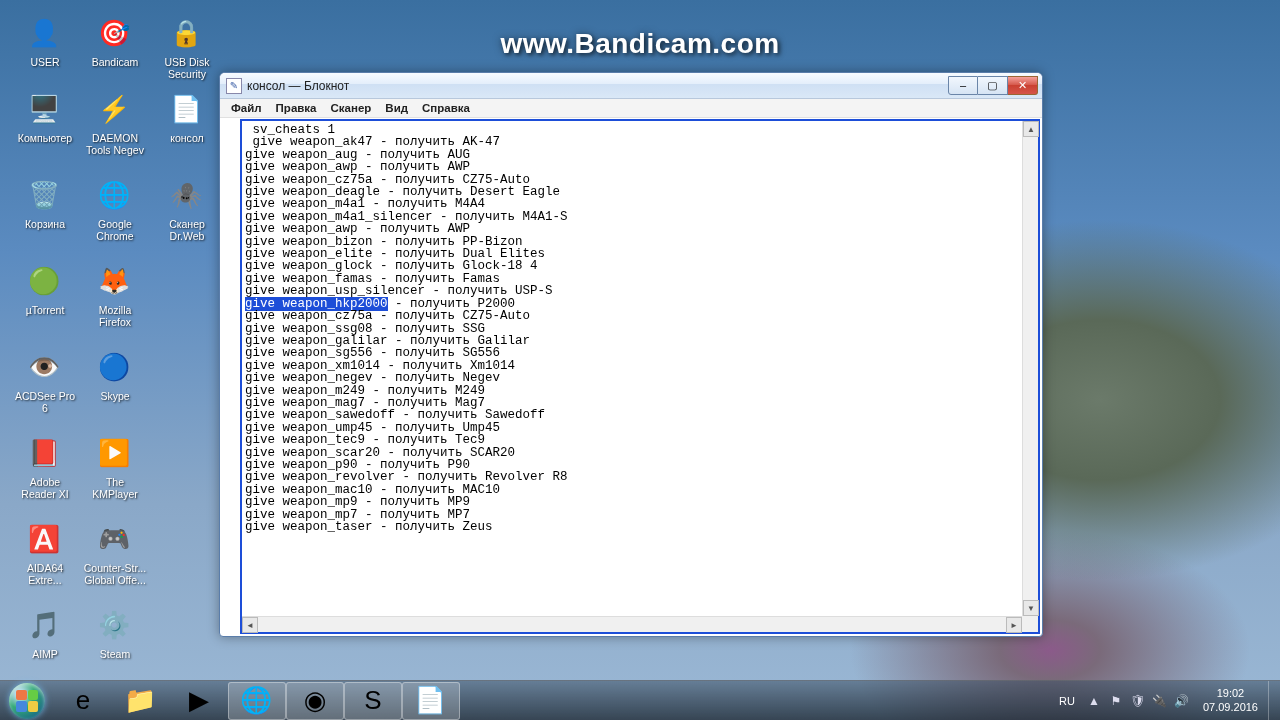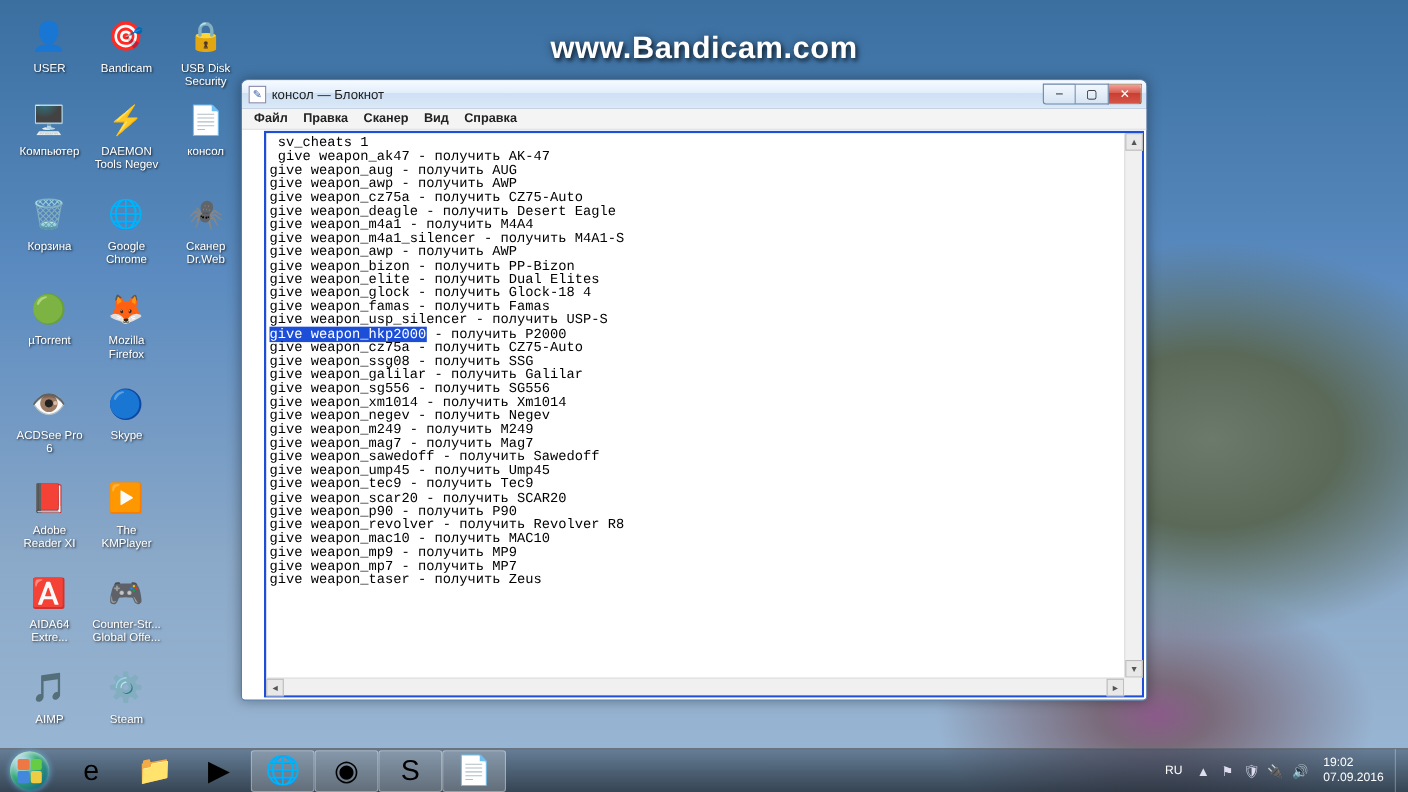--- a/index.html
+++ b/index.html
@@ -87,21 +87,21 @@
   .orb span:nth-child(2){background:#6c4;}
   .orb span:nth-child(3){background:#48d;}
   .orb span:nth-child(4){background:#ec4;}
   .tbicons { display: flex; align-items: center; height: 100%; }
   .tbi { width: 58px; height: 38px; display: flex; align-items: center; justify-content: center; cursor: pointer; border-radius: 3px; }
   .tbi.active { background: rgba(255,255,255,0.22); box-shadow: inset 0 0 0 1px rgba(255,255,255,0.35); }
   .tbi svg, .tbi .emj { width: 30px; height: 30px; font-size: 26px; display:flex; align-items:center; justify-content:center;}
   .tray { margin-left: auto; display: flex; align-items: center; height: 100%; color: #fff; font-size: 11px; }
   .tray .lang { padding: 0 8px; cursor: pointer; }
   .tray .tic { width: 18px; height: 18px; margin: 0 2px; display:flex;align-items:center;justify-content:center; font-size: 12px; cursor:pointer; color:#dde;}
-  .tray .clock { padding: 0 10px; line-height: 1.2; }
+  .tray .clock { text-align: center; padding: 0 10px; line-height: 1.2; }
   .tray .showdesk { width: 12px; height: 40px; border-left: 1px solid rgba(255,255,255,0.3); cursor: pointer; }
 </style>
 </head>
 <body>
 
 <div class="wallpaper"></div>
 <div class="watermark">www.Bandicam.com</div>
 
 <div class="desktop" id="desktop" style="display: block;">
     <div class="di" style="position: absolute; left: 6px; top: 4px;">

